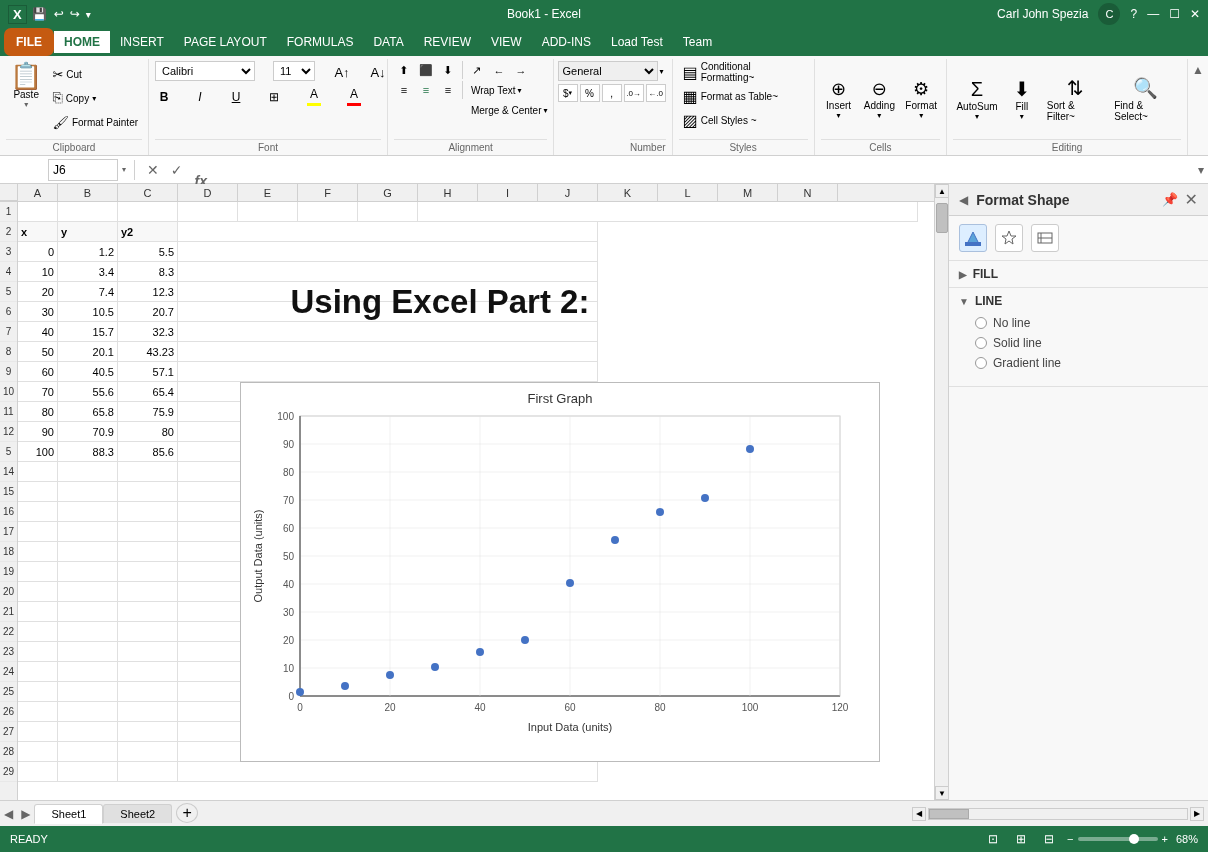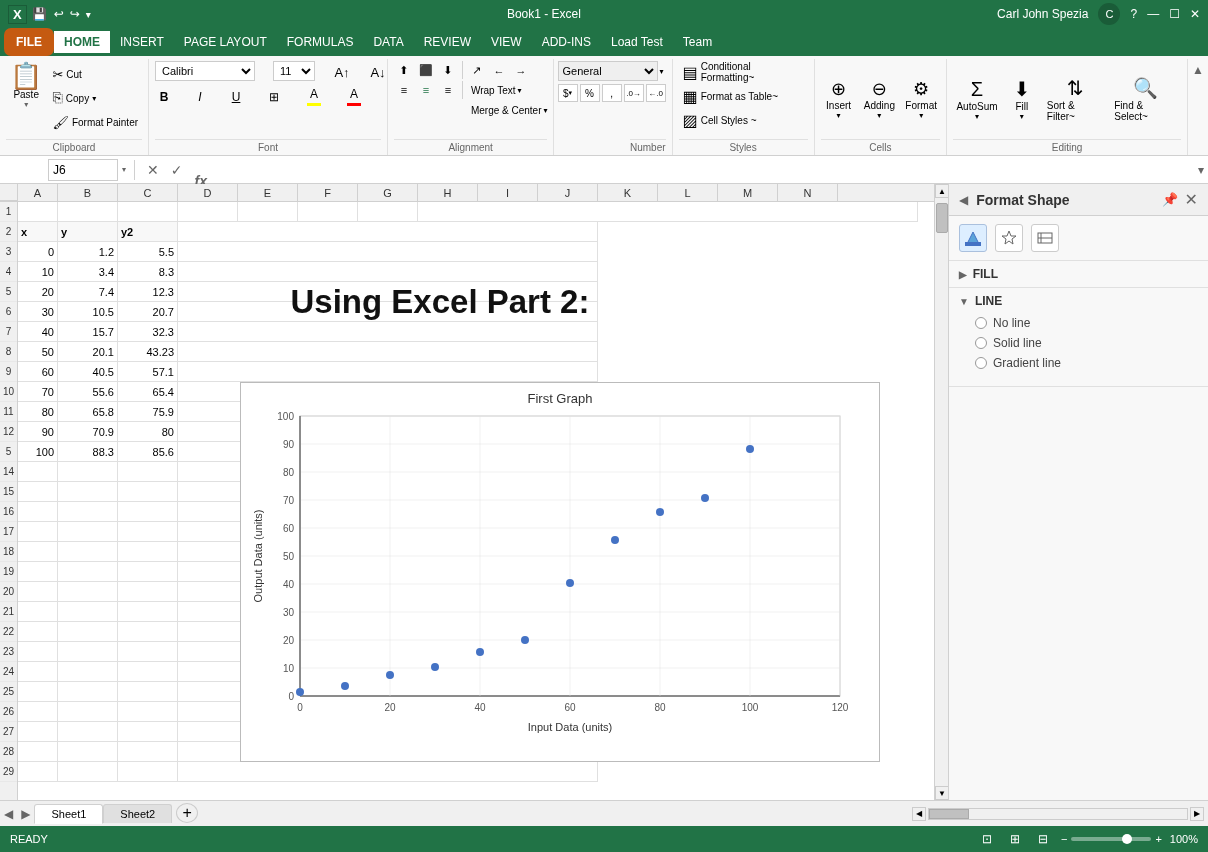--- a/index.html
+++ b/index.html
@@ -1072,16 +1072,16 @@
   <div class="status-right">
     <div class="view-btn" title="Normal">⊡</div>
     <div class="view-btn" title="Page Layout">⊞</div>
     <div class="view-btn" title="Page Break Preview">⊟</div>
     <div class="zoom-bar">
       <span style="cursor:pointer;color:white;">−</span>
       <div class="zoom-slider">
         <div class="zoom-slider-thumb"></div>
       </div>
       <span style="cursor:pointer;color:white;">+</span>
-      <span style="font-size:11px;color:white;margin-left:4px;">100%</span>
+      <span style="font-size:11px;color:white;margin-left:4px;">68%</span>
     </div>
   </div>
 </div>
 
 </body></html>

